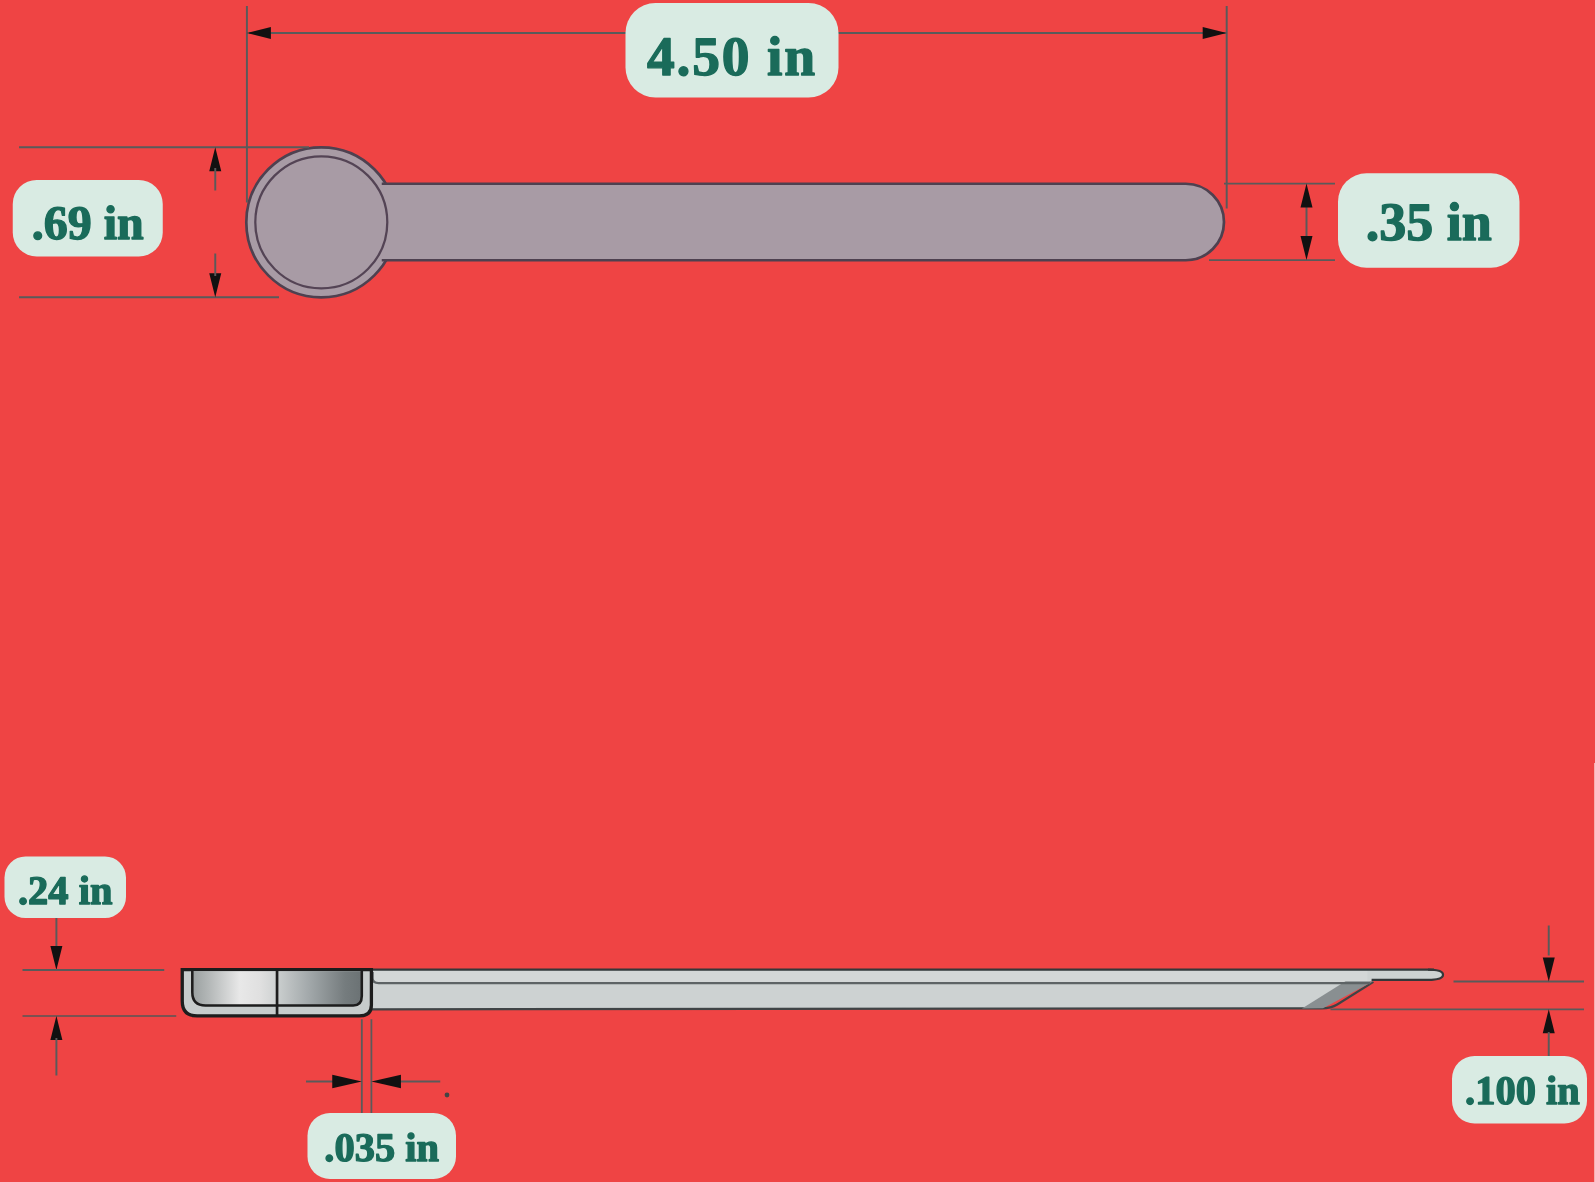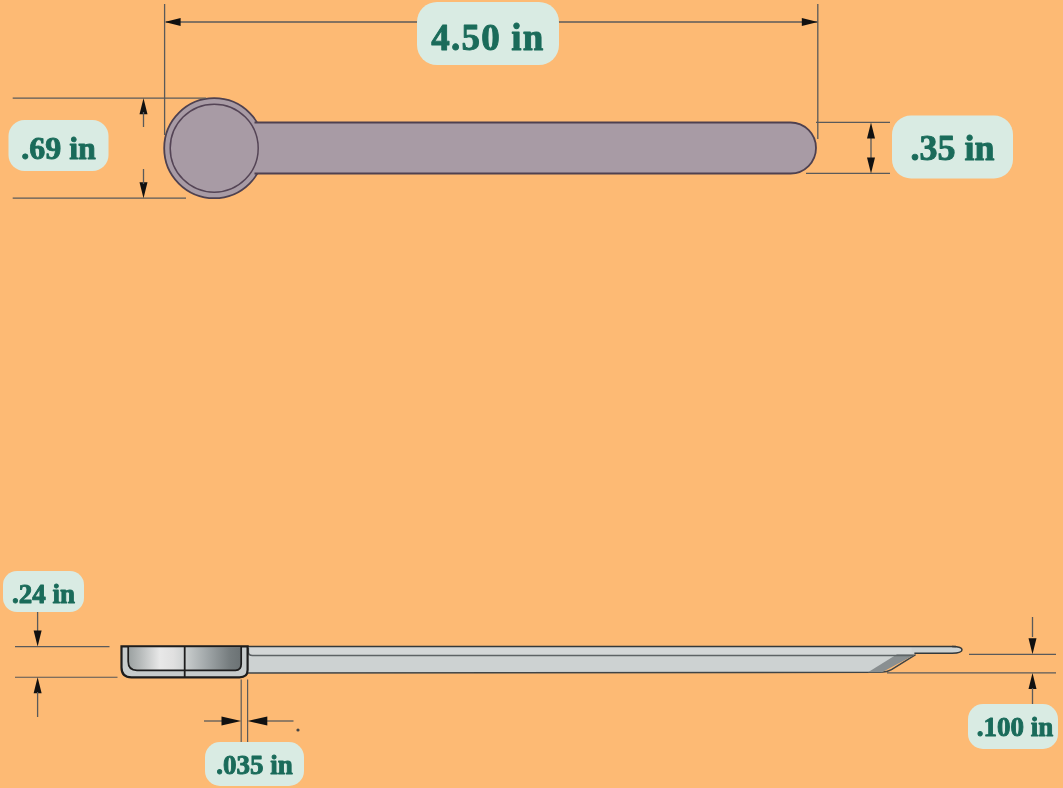--- a/index.html
+++ b/index.html
@@ -1,16 +1,16 @@
 <!DOCTYPE html>
 <html><head>
 <meta charset="utf-8">
 <style>
   html,body{margin:0;padding:0;background:#ffffff;}
-  .page{position:relative;width:1063px;height:788px;background:#fdba74;overflow:hidden;
+  .page{position:relative;width:1063px;height:788px;background:#ef4444;overflow:hidden;
         font-family:"Liberation Serif", serif;}
   svg{position:absolute;left:0;top:0;}
   .lbl{font-family:"Liberation Serif", serif;font-weight:bold;fill:#1a6b5a;stroke:#1a6b5a;stroke-width:0.9;stroke-linejoin:round;}
 </style>
 </head>
 <body>
 <div class="page">
 <svg width="1063" height="788" viewBox="0 0 1063 788">
   <defs>
     <linearGradient id="bowlgradL" x1="0" y1="0" x2="1" y2="0">

